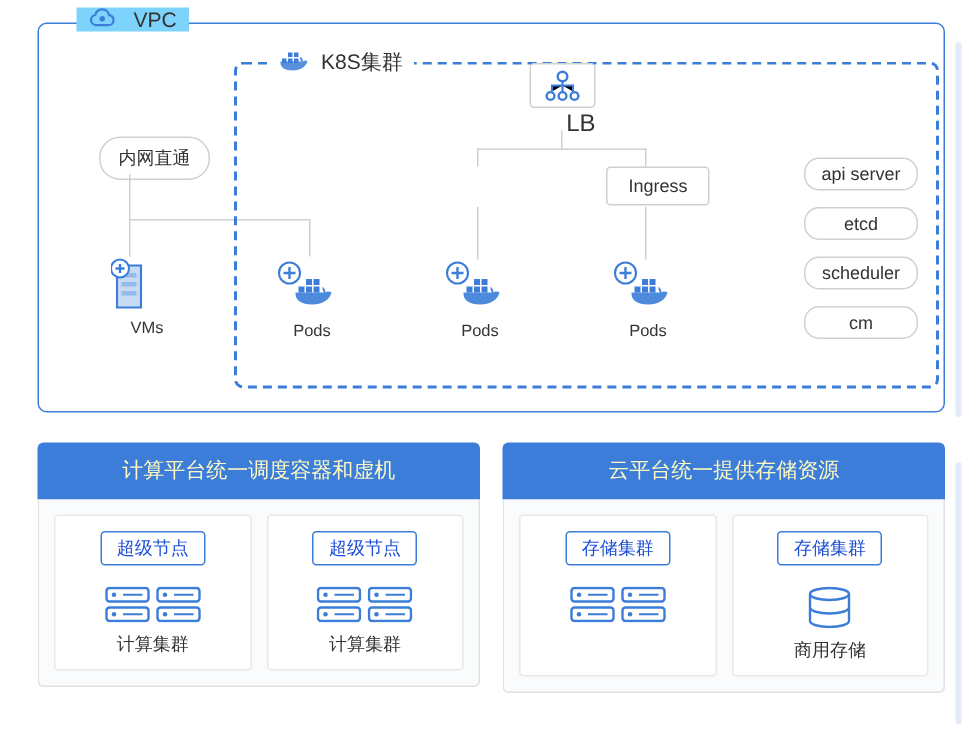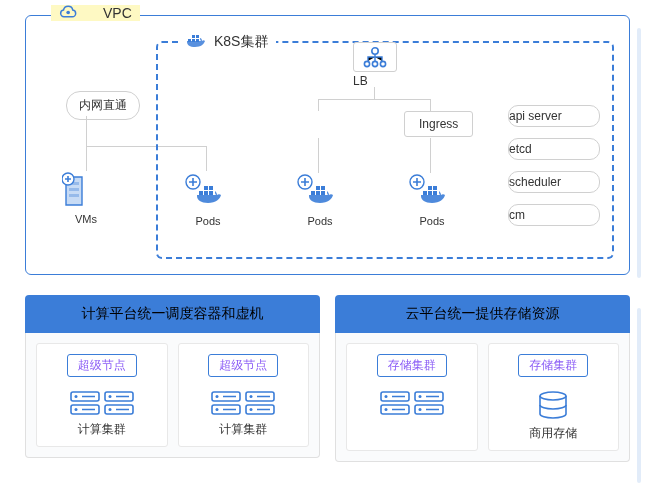--- a/index.html
+++ b/index.html
@@ -1,38 +1,38 @@
 <!DOCTYPE html>
 <html><head>
 <meta charset="utf-8">
 <style>
 *{box-sizing:border-box;margin:0;padding:0}
 body{font-family:"Microsoft YaHei",Arial,sans-serif;background:#fff;width:645px;height:500px;position:relative;padding:15px 15px 15px 25px;font-size:13px;color:#333}
 .vpc-box{border:1.5px solid #3b7dd8;border-radius:6px;position:relative;padding:25px 15px 15px 15px;height:260px}
-.vpc-label{position:absolute;top:-11px;left:25px;background:#fef9c3;padding:0 8px;display:flex;align-items:center;gap:24px;font-size:14px}
+.vpc-label{position:absolute;top:-11px;left:25px;background:#7dd3fc;padding:0 8px;display:flex;align-items:center;gap:10px;font-size:14px}
 .cloud-icon{width:20px;height:16px;display:inline-block}
 .nat-box{border:1px solid #d0d0d0;font-size:12px;padding:5px 12px;position:absolute;left:40px;top:75px;background:#fff;border-radius:14px}
-.k8s-box{border:2px dashed #3b7dd8;border-radius:6px;position:absolute;left:130px;top:25px;right:15px;height:218px}
+.k8s-box{border:2px dashed #3b7dd8;border-radius:6px;position:absolute;left:130px;top:25px;right:3px;height:218px}
 .k8s-label{position:absolute;top:-11px;left:20px;background:#fff;padding:0 8px;display:flex;align-items:center;gap:6px;font-size:14px;font-weight:500}
 .lb-node{position:absolute;left:195px;top:-1px;width:44px}
 .lb-icon{width:44px;height:30px;border:1px solid #d0d0d0;border-radius:3px;background:#fff;display:flex;align-items:center;justify-content:center}
-.lb-txt{text-align:left;font-size:12px;margin-top:2px}
+.lb-txt{text-align:right;font-size:16px;margin-top:2px}
 .svc-box{position:absolute;border:1px solid #d0d0d0;border-radius:3px;padding:5px 14px;font-size:12px;background:#fff}
 .pod{position:absolute;text-align:center;width:48px}
 .pod-icon{width:44px;height:40px;display:flex;align-items:center;justify-content:center;position:relative}
 .pod-txt{font-size:11px;margin-top:2px}
 .vm-icon{width:44px;height:40px}
-.api-box{position:absolute;right:12px;border:1px solid #d0d0d0;border-radius:10px;padding:3px 0;width:92px;text-align:left;font-size:12px;background:#fff}
+.api-box{position:absolute;right:12px;border:1px solid #d0d0d0;border-radius:10px;padding:3px 0;width:76px;text-align:center;font-size:12px;background:#fff}
 .line{position:absolute;background:#d0d0d0}
 .bottom-row{display:flex;gap:15px;margin-top:20px}
 .group{flex:1}
-.group-hdr{background:#3b7dd8;color:#000000;text-align:center;padding:10px 0;font-size:14px;border-top-left-radius:4px;border-top-right-radius:4px}
+.group-hdr{background:#3b7dd8;color:#fef9c3;text-align:center;padding:10px 0;font-size:14px;border-top-left-radius:4px;border-top-right-radius:4px}
 .group-body{display:flex;gap:10px;padding:10px;border:1px solid #e0e0e0;border-top:none;background:#fafbfc;border-bottom-left-radius:4px;border-bottom-right-radius:4px}
 .card{flex:1;background:#fff;border:1px solid #e8e8e8;border-radius:3px;padding:10px 6px 8px;text-align:center}
-.card-tag{border:1px solid #3b7dd8;color:#8b5cf6;border-radius:3px;font-size:12px;padding:2px 10px;display:inline-block;margin-bottom:8px}
+.card-tag{border:1px solid #3b7dd8;color:#1d4ed8;border-radius:3px;font-size:12px;padding:2px 10px;display:inline-block;margin-bottom:8px}
 .card-icons{display:flex;justify-content:center;gap:4px;margin:6px 0}
 .card-foot{font-size:12px;margin-top:0}
 .srv-ico{width:30px;height:24px}
 .side-shadow{position:absolute;right:4px;top:28px;width:4px;height:250px;background:#3b7dd8;opacity:.15;border-radius:2px}
 .side-shadow2{position:absolute;right:4px;top:308px;width:4px;height:175px;background:#3b7dd8;opacity:.15;border-radius:2px}
 </style>
 </head>
 <body>
 
 <div class="side-shadow"></div>
@@ -44,21 +44,21 @@
       <svg viewBox="0 0 24 18">
           <path fill="none" stroke="#3b7dd8" stroke-width="1.8" d="M6 14c-2.2 0-4-1.8-4-4 0-2 1.5-3.7 3.4-4C6 3.3 8.3 1.5 11 1.5c2.8 0 5.1 2 5.5 4.6 2 .3 3.5 2 3.5 4 0 2.2-1.8 4-4 4H6z"></path>
           <circle cx="11" cy="9" r="2.2" fill="#3b7dd8"></circle>
         </svg>
     </span>
     <span>VPC</span>
   </div>
 
   <div class="nat-box">内网直通</div>
 
-  <div class="pod" style="left:36px;top:155px">
+  <div class="pod" style="left:48px;top:155px">
     <div class="pod-icon">
       <svg class="vm-icon" viewBox="0 0 44 40">
         <path fill="#c7dbf5" stroke="#3b7dd8" stroke-width="1.4" d="M4 6h16v28H4z"></path>
         <path fill="#3b7dd8" opacity=".35" d="M7 11h10v3H7zm0 6h10v3H7zm0 6h10v3H7z"></path>
         <circle cx="6" cy="8" r="6" fill="#fff" stroke="#3b7dd8" stroke-width="1.4"></circle>
         <path stroke="#3b7dd8" stroke-width="1.6" d="M6 5v6M3 8h6"></path>
       </svg>
     </div>
     <div class="pod-txt">VMs</div>
   </div>

